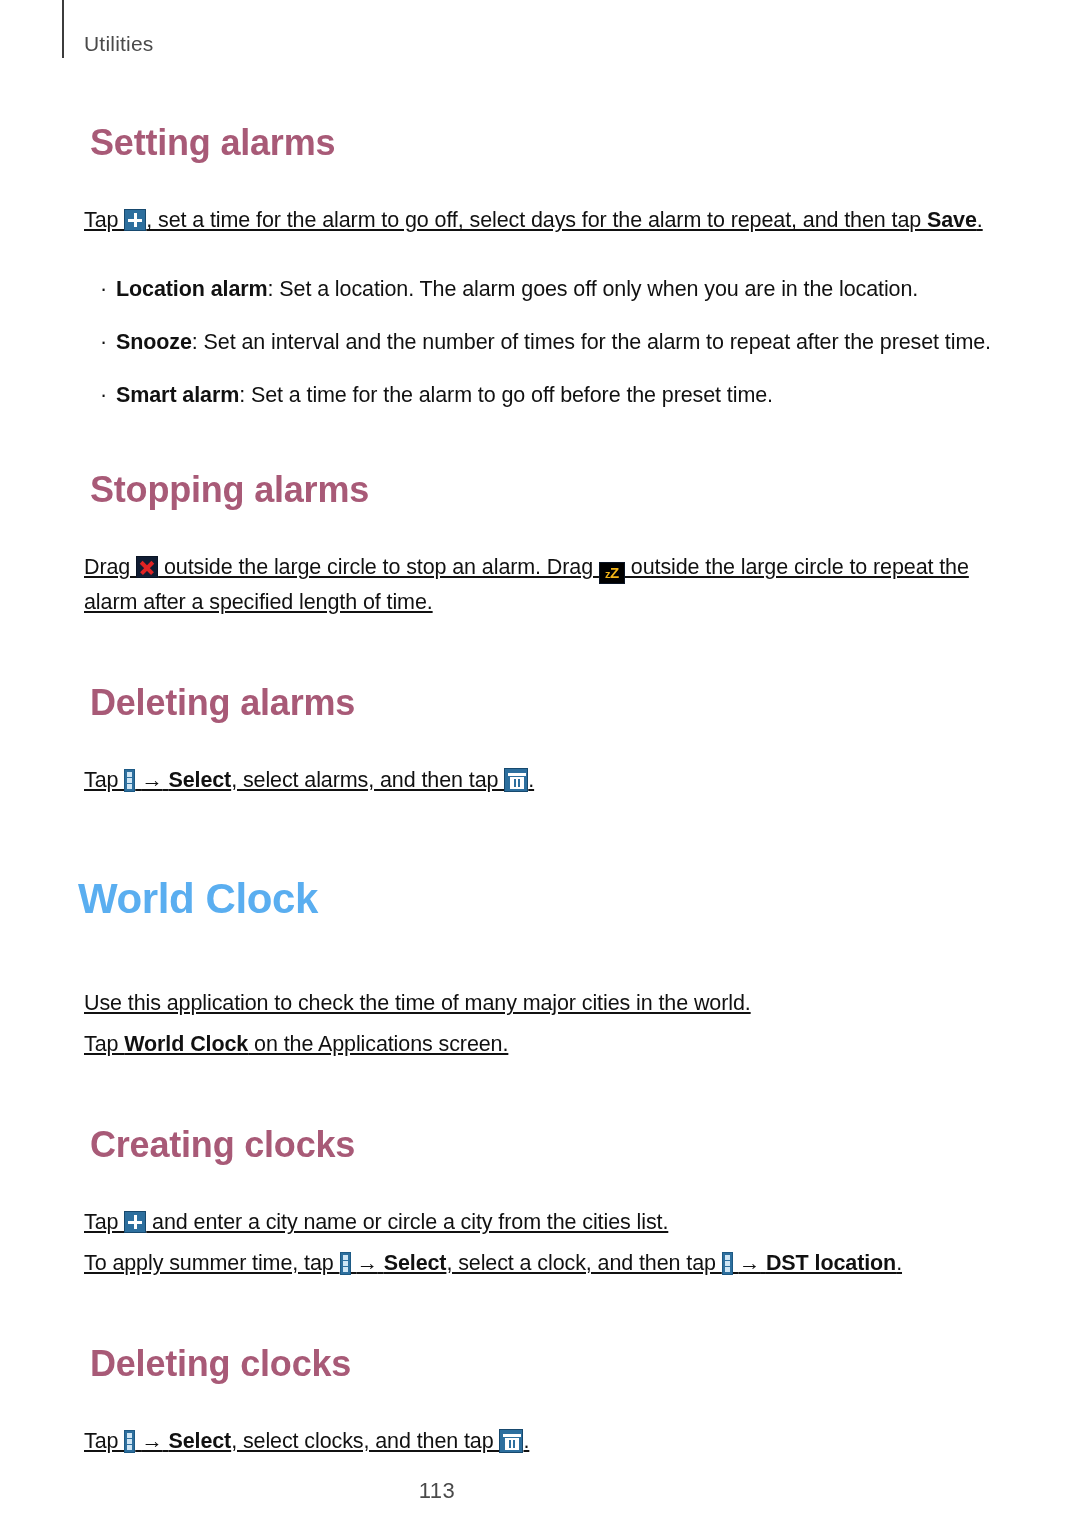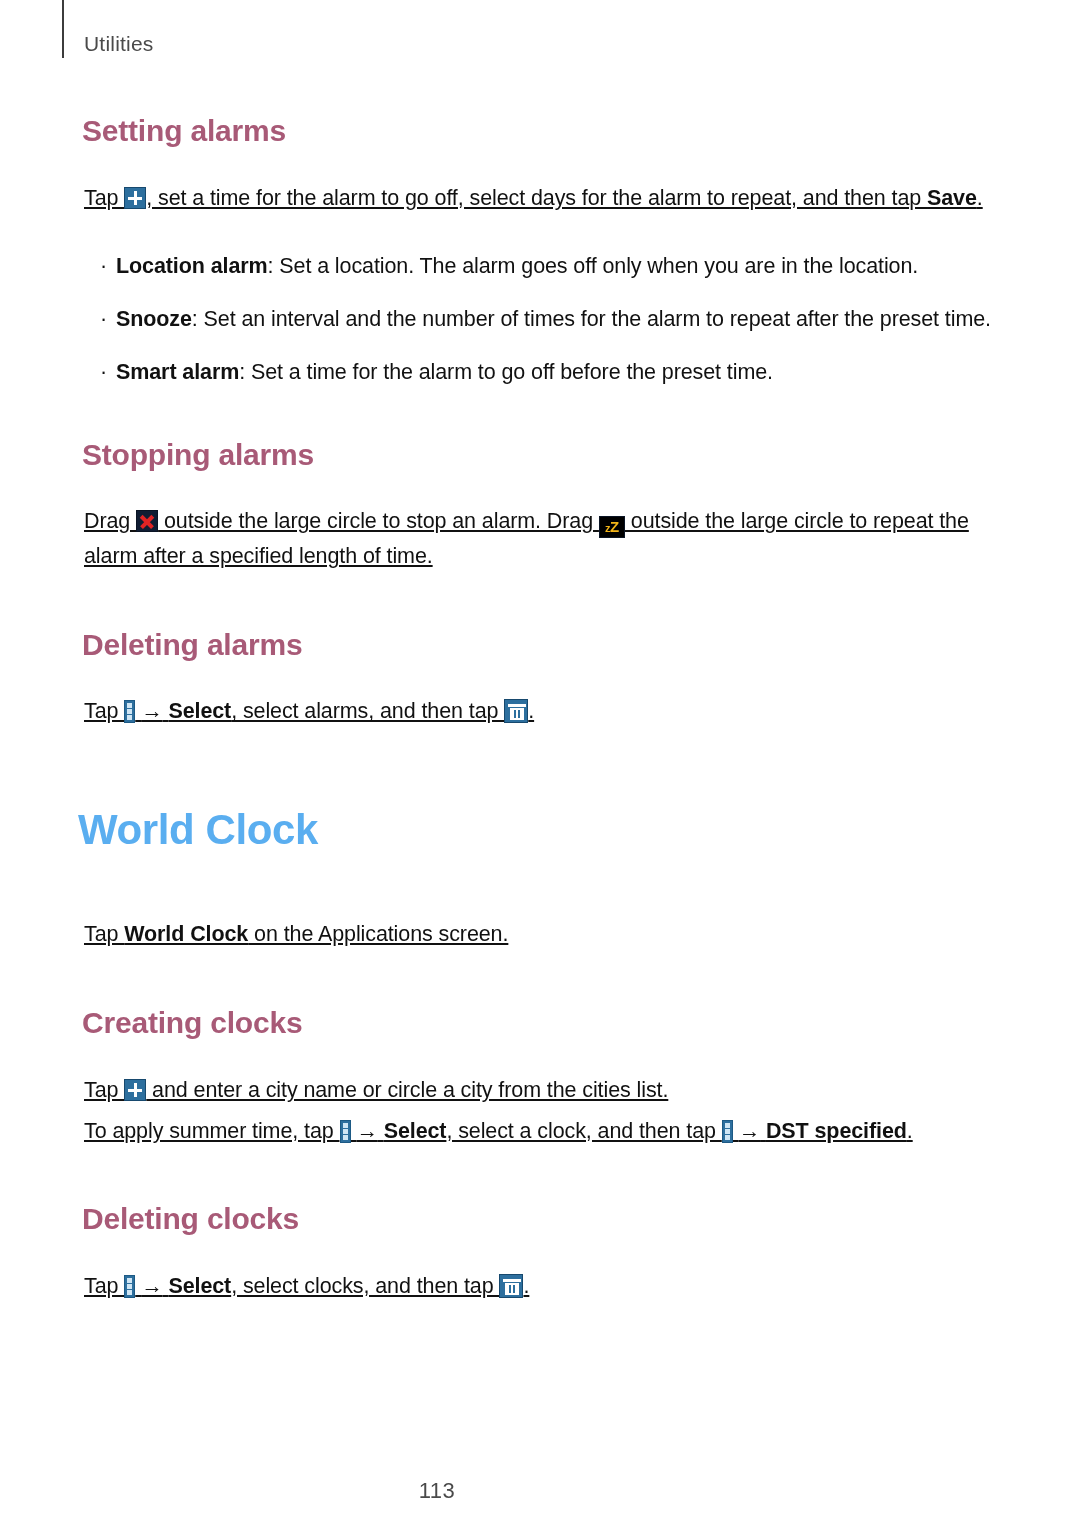--- a/index.html
+++ b/index.html
@@ -45,22 +45,22 @@
 
   
   .content {
     position: absolute;
     left: 78px;
     top: 110px;
     width: 916px;
   }
 
   h2.sub-head {
-    margin: 4px;
-    font-size: 30px;
+    margin: 12px;
+    font-size: 36px;
     font-weight: bold;
     color: #a85a77;
     letter-spacing: -0.2px;
     line-height: 1.15;
   }
 
   h1.app-title {
     margin: 0;
     font-size: 42px;
     font-weight: bold;
@@ -298,38 +298,41 @@
     <b>Select</b><span>, select alarms, and then tap </span><span class="ico ico-trash"><span class="lid"></span><span class="can"></span></span><span>.</span>
   </p>
 
   <div class="gap-xxl"></div>
 
   <h1 class="app-title">World Clock</h1>
 
   <div class="gap-xl"></div>
 
   <p class="body">
+    <span>Use this application to check the time of many major cities in the world.</span>
+  </p>
+  <p class="body">
     <span>Tap </span><b>World Clock</b><span> on the Applications screen.</span>
   </p>
 
   <div class="gap-lg"></div>
 
   <h2 class="sub-head">Creating clocks</h2>
   <div class="gap-head"></div>
 
   <p class="body">
     <span>Tap </span><span class="ico ico-plus"></span><span> and enter a city name or circle a city from the cities list.</span>
   </p>
 
   <p class="body">
     <span>To apply summer time, tap </span><span class="ico ico-menu"><i></i><i></i><i></i></span>
     <span class="arrow">→</span>
     <b>Select</b><span>, select a clock, and then tap </span><span class="ico ico-menu"><i></i><i></i><i></i></span>
     <span class="arrow">→</span>
-    <b>DST specified</b><span>.</span>
+    <b>DST location</b><span>.</span>
   </p>
 
   <div class="gap-lg"></div>
 
   <h2 class="sub-head">Deleting clocks</h2>
   <div class="gap-head"></div>
 
   <p class="body">
     <span>Tap </span><span class="ico ico-menu"><i></i><i></i><i></i></span>
     <span class="arrow">→</span>

